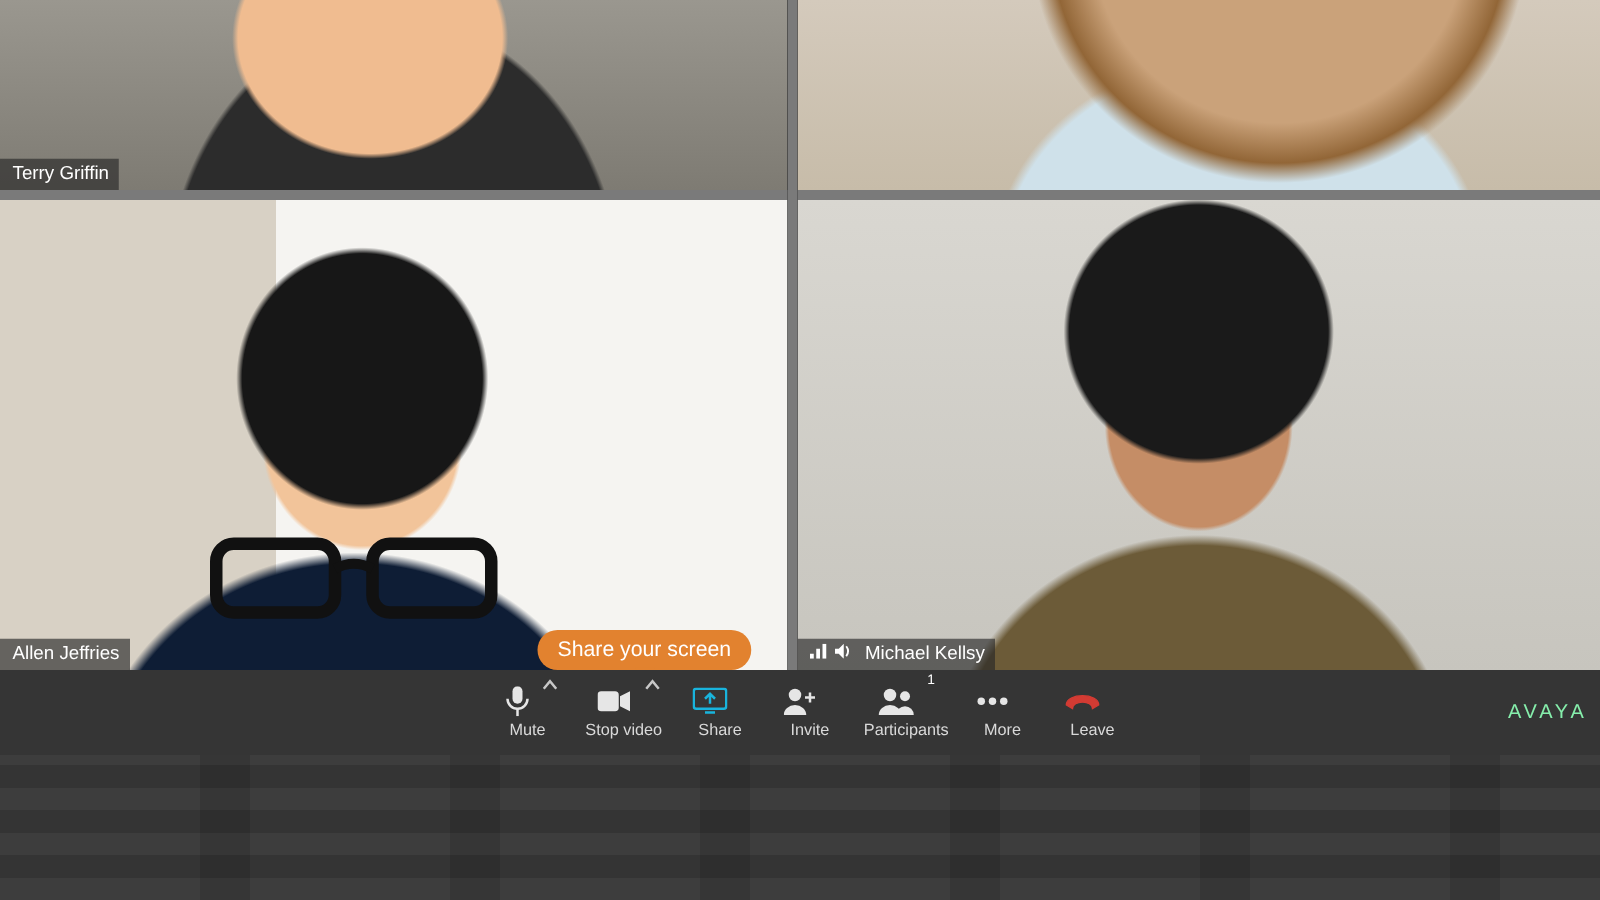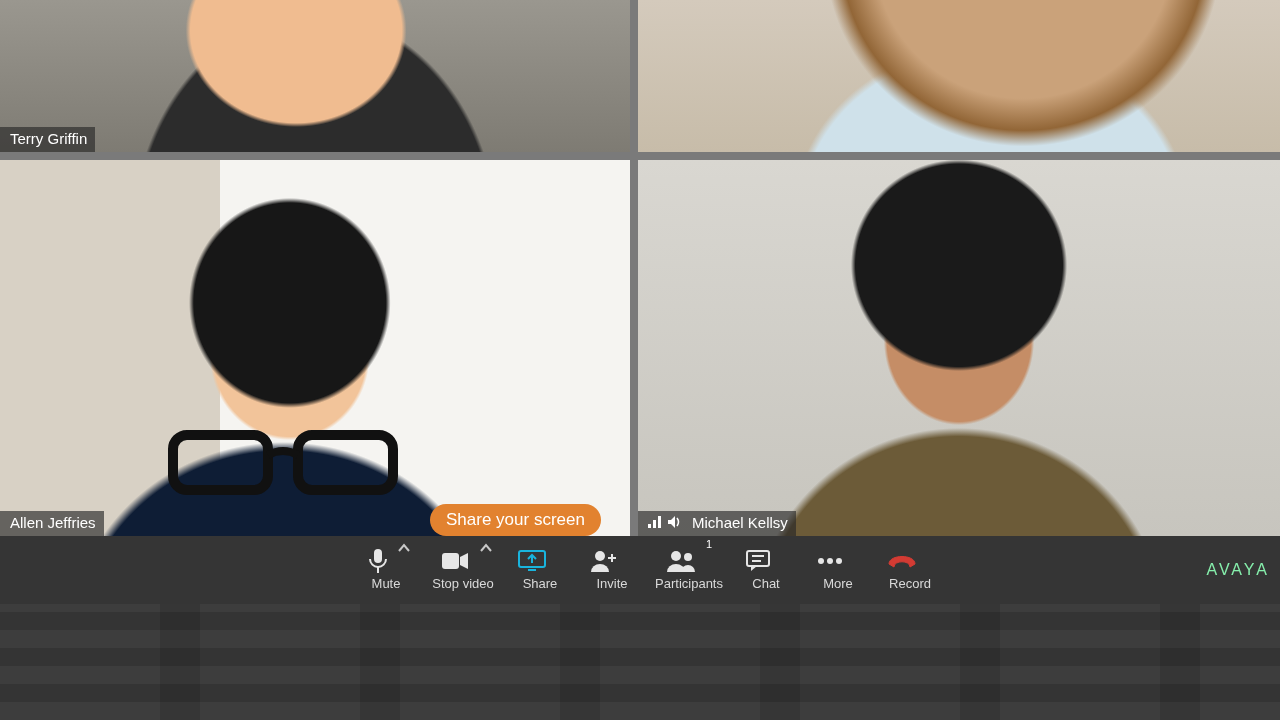--- a/index.html
+++ b/index.html
@@ -275,49 +275,38 @@
       <svg width="30" height="22" viewBox="0 0 30 22">
           <circle cx="10" cy="6" r="5" fill="#e6e6e6"></circle>
           <path d="M1 22 a9 8 0 0 1 18 0 Z" fill="#e6e6e6"></path>
           <circle cx="22" cy="7" r="4" fill="#e6e6e6"></circle>
           <path d="M15 22 a7 7 0 0 1 14 0 Z" fill="#e6e6e6"></path>
         </svg>
     </span>
     <span class="lbl">Participants</span>
   </div>
 
-  <div class="tb-item narrow">
-    <span class="icon-wrap">
-      <svg width="24" height="22" viewBox="0 0 24 22">
-          <rect x="1" y="1" width="22" height="15" rx="2" fill="none" stroke="#e6e6e6" stroke-width="2"></rect>
-          <polygon points="5,16 5,21 11,16" fill="#e6e6e6"></polygon>
-          <line x1="6" y1="6" x2="18" y2="6" stroke="#e6e6e6" stroke-width="2"></line>
-          <line x1="6" y1="11" x2="15" y2="11" stroke="#e6e6e6" stroke-width="2"></line>
-        </svg>
-    </span>
-    <span class="lbl">Chat</span>
-  </div>
 
 
   <div class="tb-item narrow">
     <span class="icon-wrap">
       <svg width="26" height="10" viewBox="0 0 26 10">
           <circle cx="4" cy="5" r="3" fill="#e6e6e6"></circle>
           <circle cx="13" cy="5" r="3" fill="#e6e6e6"></circle>
           <circle cx="22" cy="5" r="3" fill="#e6e6e6"></circle>
         </svg>
     </span>
     <span class="lbl">More</span>
   </div>
 
   <div class="tb-item narrow leave">
     <span class="icon-wrap">
       <svg width="32" height="18" viewBox="0 0 32 18">
           <path d="M3 12 C 3 2, 29 2, 29 12 L 24 15 C 24 8, 8 8, 8 15 Z" fill="#d33b33"></path>
         </svg>
     </span>
-    <span class="lbl">Record</span>
+    <span class="lbl">Leave</span>
   </div>
 
   <div class="brand">AVAYA</div>
 </div>
 
 <div class="pattern"></div>
 
 </body></html>

